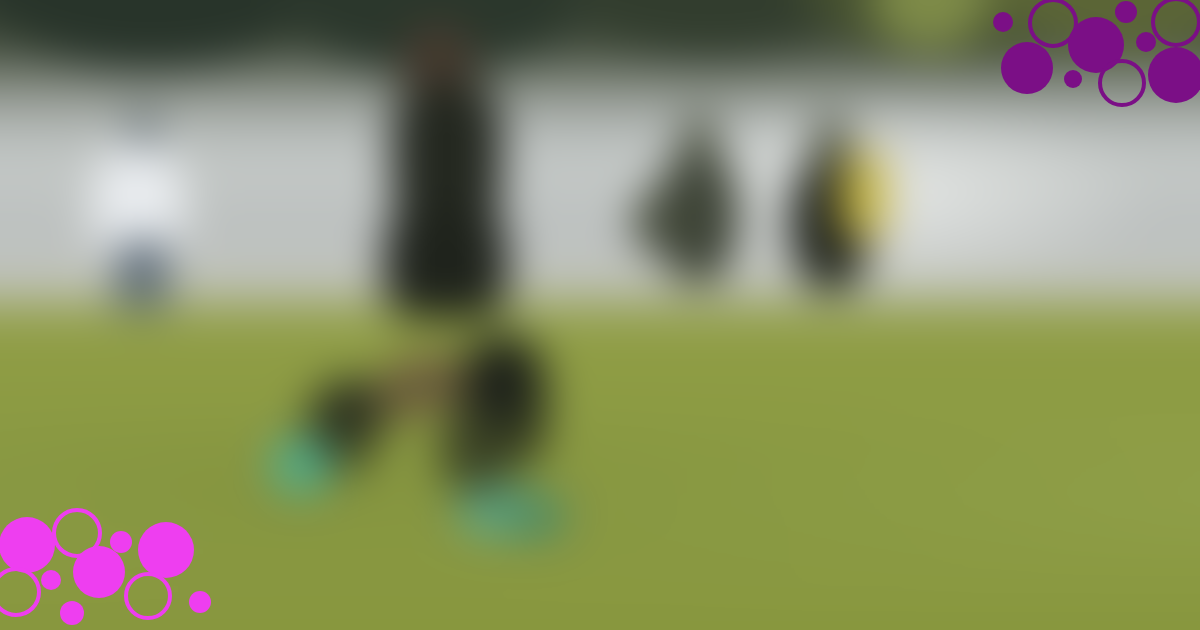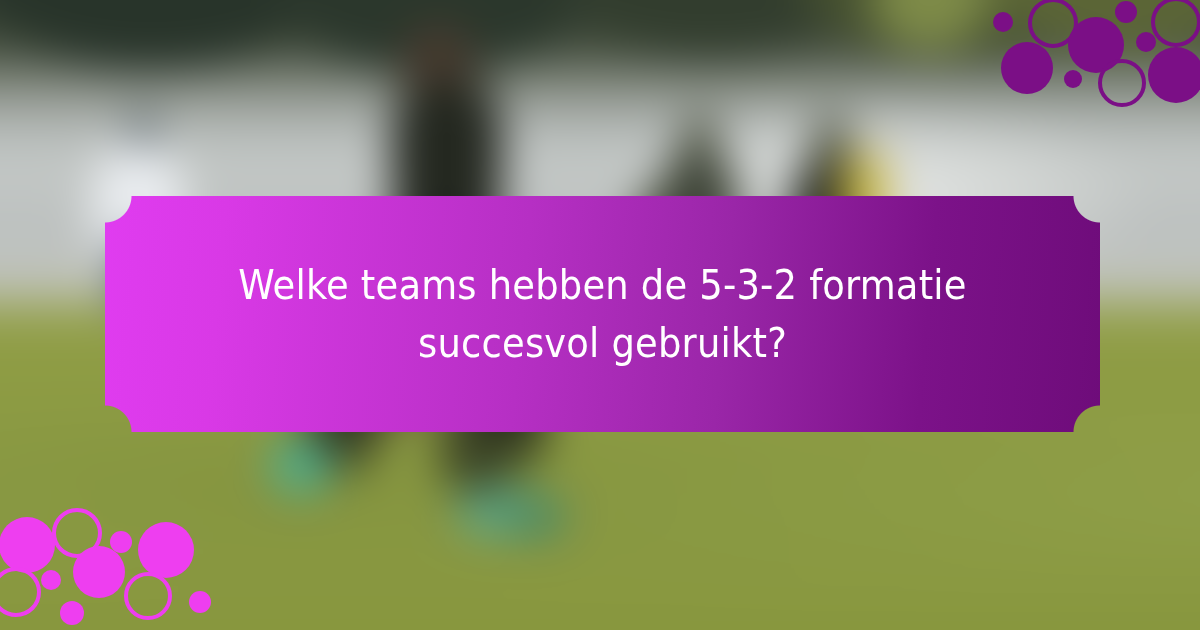--- a/index.html
+++ b/index.html
@@ -206,18 +206,14 @@
       <span style="left: 110px; top: 21px; width: 22px; height: 22px; background: rgb(238, 62, 240);"></span>
       <span style="left: 138px; top: 12px; width: 56px; height: 56px; background: rgb(238, 62, 240);"></span>
       <span style="left: 41px; top: 60px; width: 20px; height: 20px; background: rgb(238, 62, 240);"></span>
       <span style="left: 73px; top: 36px; width: 52px; height: 52px; background: rgb(238, 62, 240);"></span>
       <span style="left: -9px; top: 57px; width: 50px; height: 50px; background: transparent; border: 4px solid rgb(238, 62, 240); box-sizing: border-box;"></span>
       <span style="left: 124px; top: 62px; width: 48px; height: 48px; background: transparent; border: 4px solid rgb(238, 62, 240); box-sizing: border-box;"></span>
       <span style="left: 60px; top: 91px; width: 24px; height: 24px; background: rgb(238, 62, 240);"></span>
       <span style="left: 189px; top: 81px; width: 22px; height: 22px; background: rgb(238, 62, 240);"></span>
     </div>
 
-  <div class="banner">
-    <h1 class="headline">Welke teams hebben de 5-3-2 formatie
-succesvol gebruikt?</h1>
-  </div>
 
 </div>
 
 </body></html>

